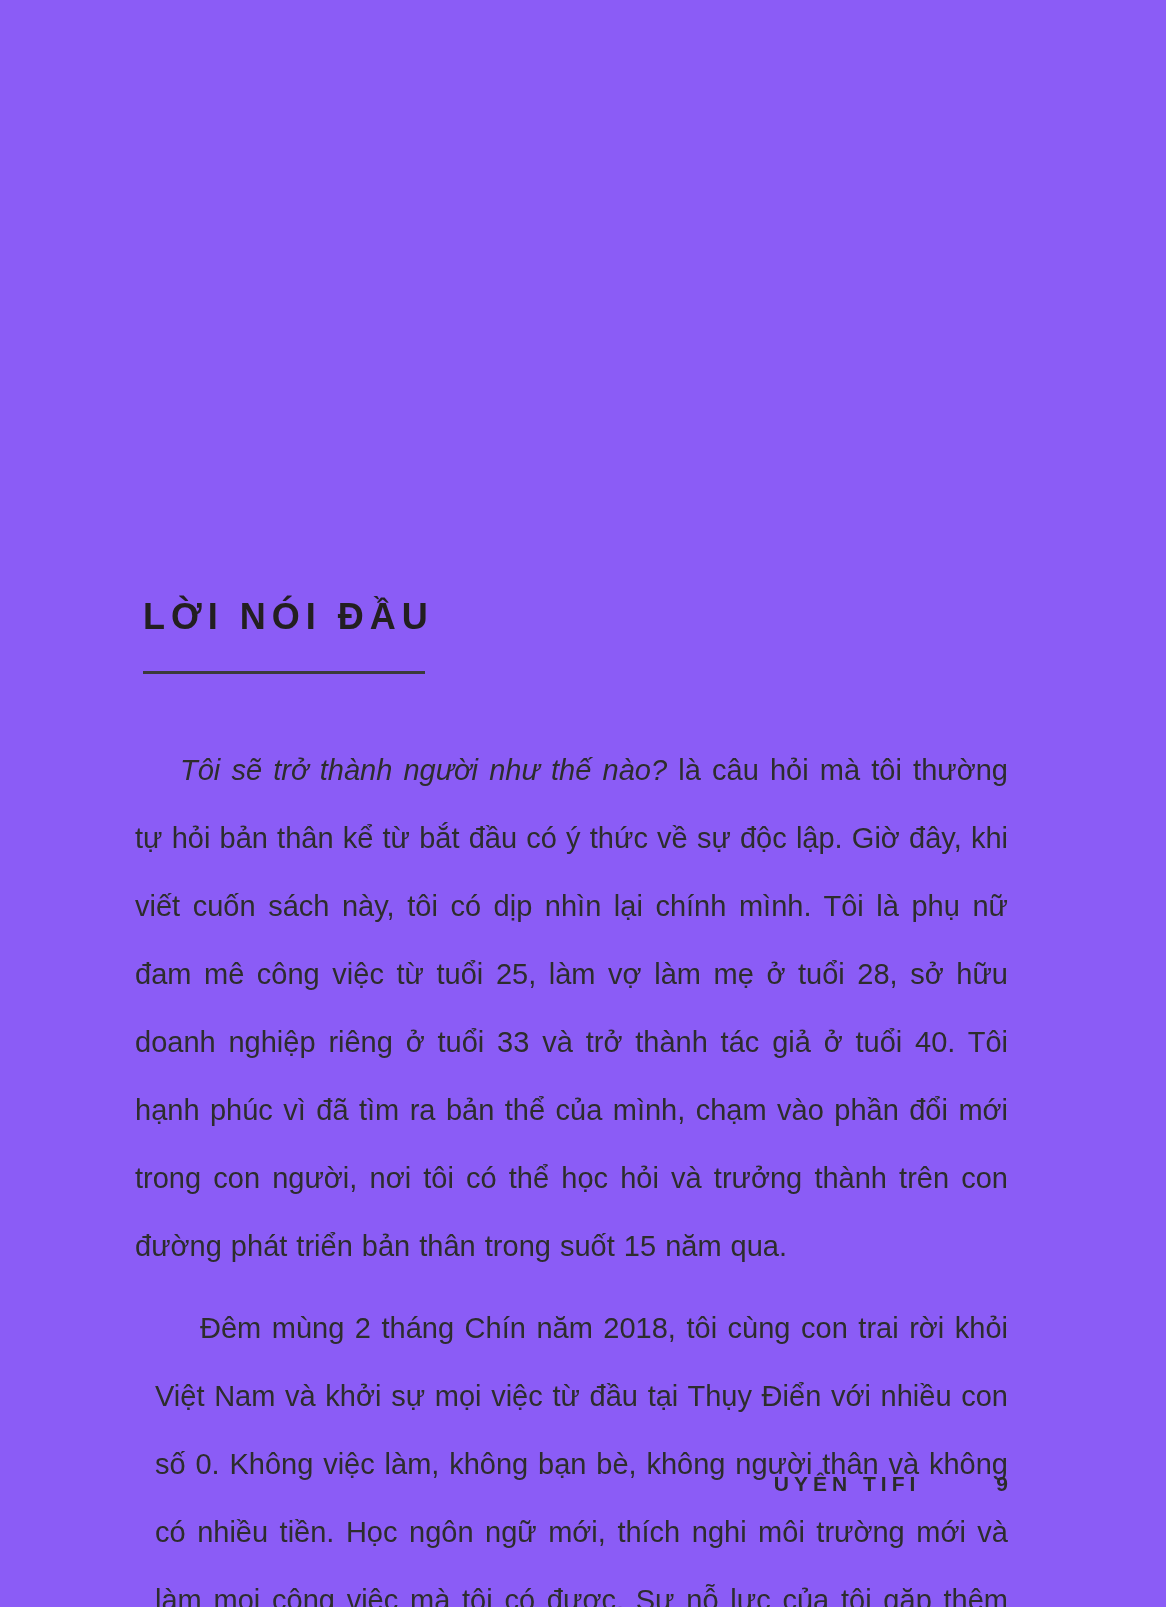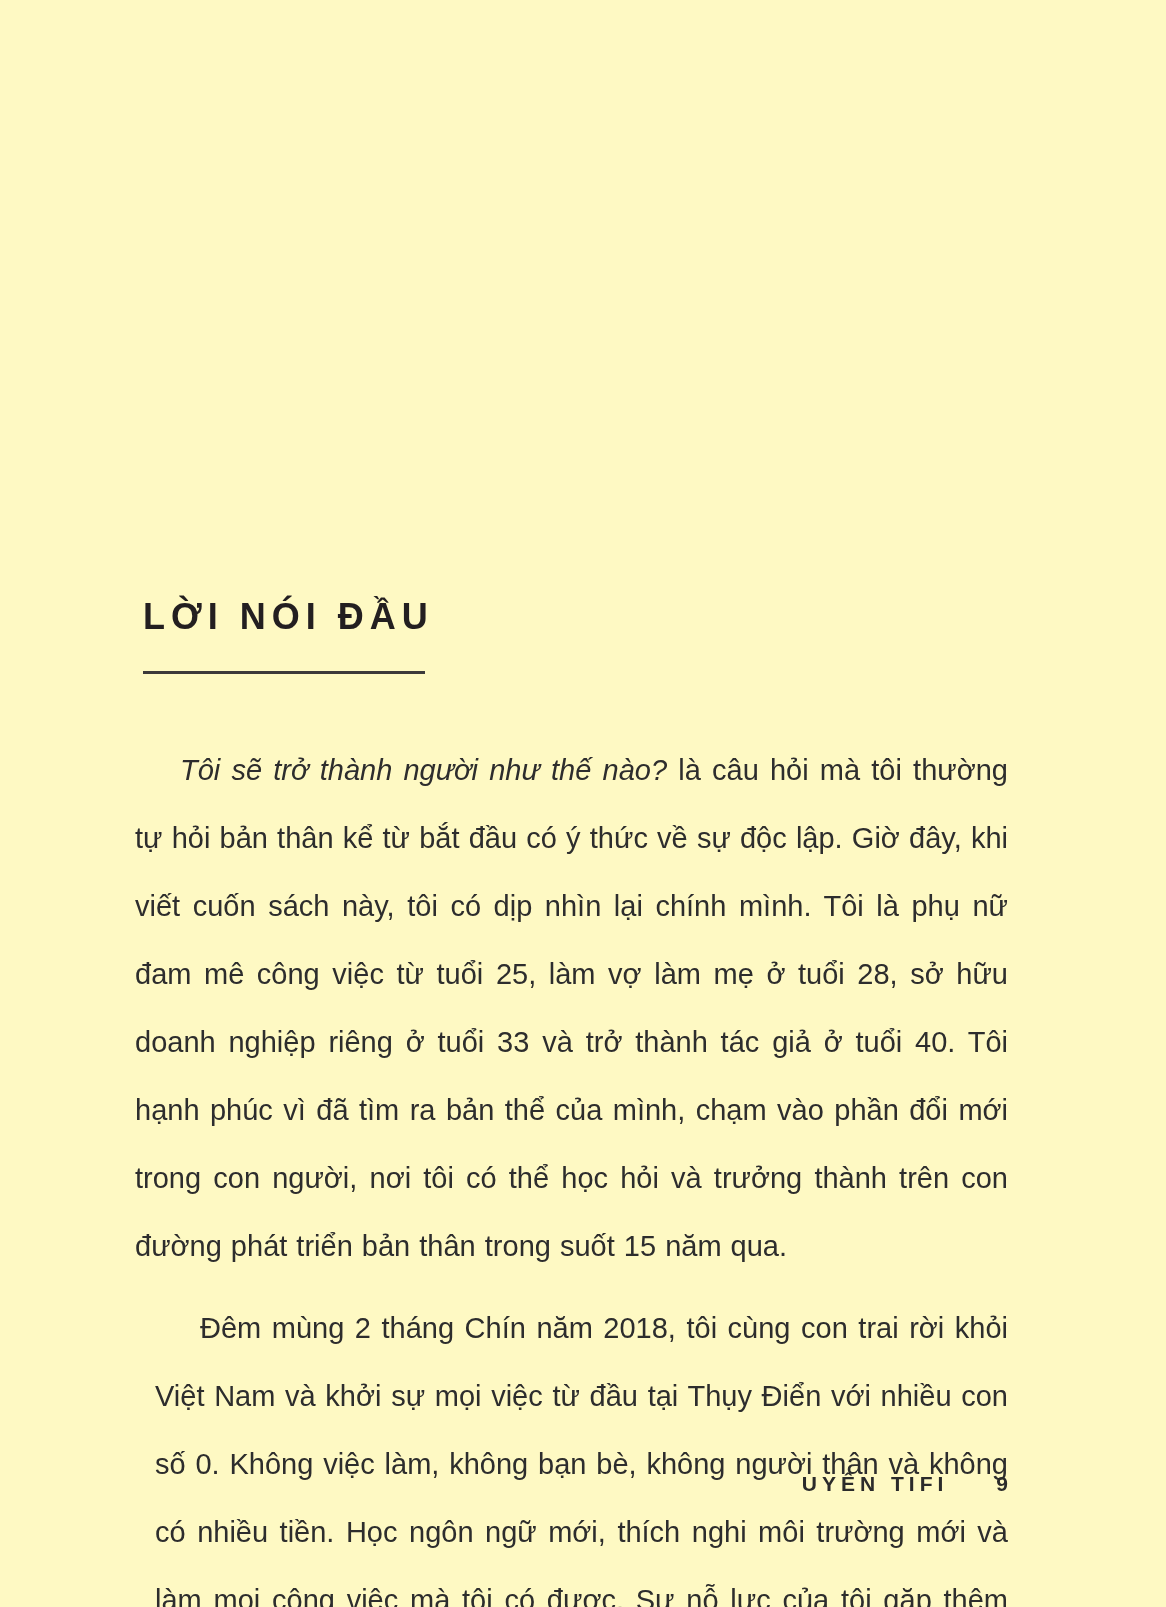--- a/index.html
+++ b/index.html
@@ -2,21 +2,21 @@
 <html lang="vi"><head>
   <meta charset="utf-8">
   <style>
     * { margin: 0; padding: 0; box-sizing: border-box; }
     html, body { background: #e9e9e9; }
     .page {
       position: relative;
       width: 1166px;
       height: 1607px;
       margin: 0 auto;
-      background: #fef9c3;
+      background: #8b5cf6;
       font-family: "Liberation Sans", sans-serif;
       overflow: hidden;
     }
     .chapter-title {
       position: absolute;
       left: 143px;
       top: 596px;
       font-size: 36px;
       font-weight: 700;
       letter-spacing: 6px;
@@ -51,21 +51,21 @@
     }
     .lead-italic {
       font-style: italic;
     }
     .page-footer {
       position: absolute;
       top: 1472px;
       right: 158px;
       display: flex;
       align-items: baseline;
-      gap: 48px;
+      gap: 76px;
       color: #2b2b2b;
       font-weight: 700;
       font-size: 21px;
     }
     .footer-author {
       letter-spacing: 5px;
       white-space: nowrap;
     }
     .footer-page-number {
       letter-spacing: 0;

